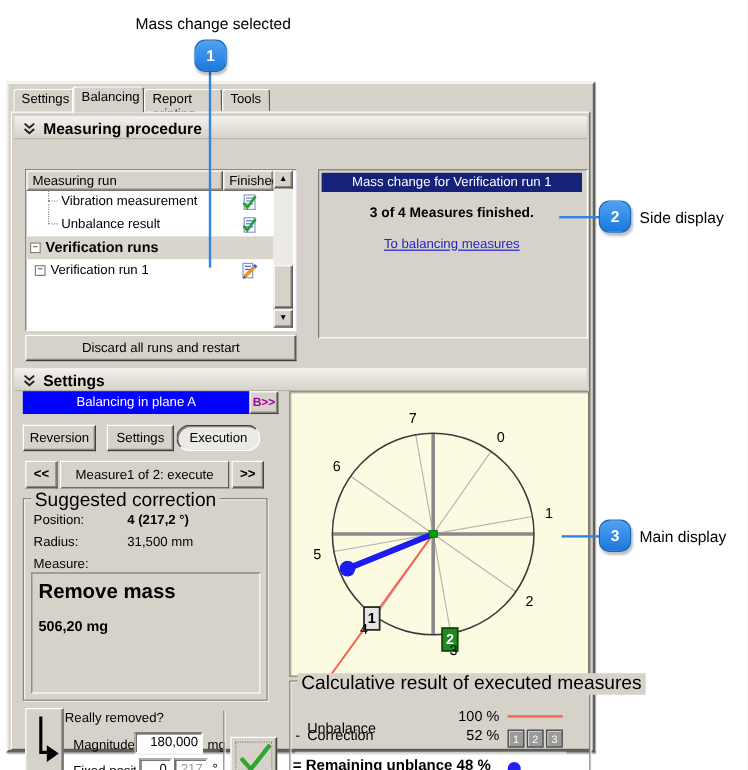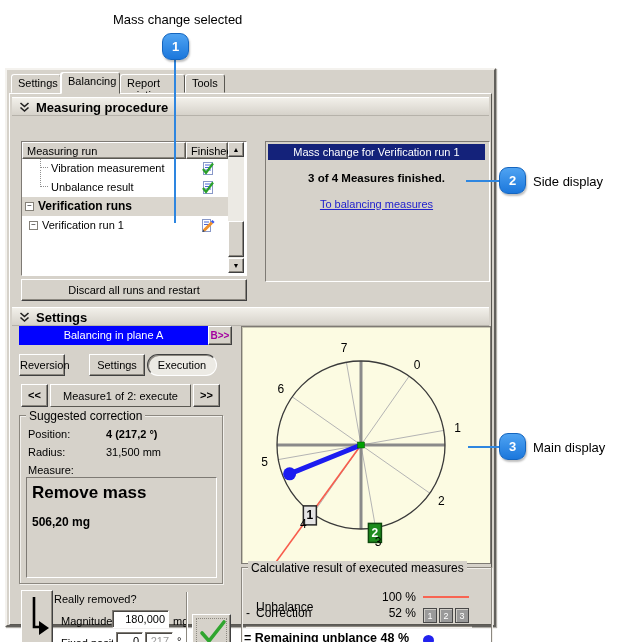--- a/index.html
+++ b/index.html
@@ -2,21 +2,21 @@
 <html><head>
 <meta charset="utf-8">
 <style>
   * { margin:0; padding:0; box-sizing:border-box; }
   html,body { width:623px; height:642px; background:#fff; font-family:"Liberation Sans",sans-serif; font-size:11px; color:#000; overflow:hidden; }
   .abs { position:absolute; }
   .sunken { background:#f9a8d4; border:1px solid; border-color:#7E7A74 #FFFFFF #FFFFFF #7E7A74; box-shadow:inset 1px 1px 0 #4A4844; }
   .sunken-gray { background:#D6D2CA; border:1px solid; border-color:#7E7A74 #FFFFFF #FFFFFF #7E7A74;padding-left:47px; }
   .btn { background:#D6D2CA; border:1px solid; border-color:#FFFFFF #404040 #404040 #FFFFFF; box-shadow:inset -1px -1px 0 #8C8880; text-align:center; cursor:default; }
   .groupbox { border:1px solid #8C8880; box-shadow:inset 1px 1px 0 #F2F0EC, 1px 1px 0 #F2F0EC; }
-  .legend { position:absolute; top:-7px; left:6px; background:#D6D2CA; padding:0 3px; font-size:12px; white-space:nowrap; }
+  .legend { position:absolute; top:-7px; left:6px; background:#D6D2CA; padding:0 3px; font-size:16px; white-space:nowrap; }
 
   
   #win { left:5px; top:68px; width:491px; height:559px; background:#D6D2CA;
          border:2px solid; border-color:#F4F2EE #62605C #62605C #F4F2EE; box-shadow:1px 1px 1px #B0AEA8; }
   .tab { position:absolute; top:4px; height:19px; background:#D6D2CA; border:1px solid; border-color:#FFFFFF #5A5852 transparent #FFFFFF; border-radius:3px 3px 0 0; padding:2px 6px 0 6px; z-index:1; }
   .tab.active { top:2px; height:22px; z-index:3; box-shadow:-1px 0 0 #fff; font-size:11px; }
   #tabpage { left:2px; top:23px; width:483px; height:532px; background:#D6D2CA; border:1px solid; border-color:#FFFFFF #5A5852 #5A5852 #FFFFFF; z-index:2; }
 
   .sec-header { position:absolute; left:2px; width:477px; height:19px; background:linear-gradient(#F2F0EA,#D6D2CA); border-top:1px solid #FFF; border-bottom:1px solid #B6B2AA; font-weight:bold; font-size:13px; padding:2px 0 0 24px; }
   .chev { position:absolute; left:7px; top:4px; }
@@ -177,21 +177,21 @@
         <path d="M1.5,5.5 L5.5,9 L9.5,5.5" fill="none" stroke="#202020" stroke-width="1.6"></path>
       </svg>
       <span>Settings</span>
     </div>
 
     <div id="planebar" class="abs">
       <div class="blue">Balancing in plane A</div>
       <div class="bbtn btn">B&gt;&gt;</div>
     </div>
 
-    <div class="modebtn btn" style="left:9px; width:46px;">Reversion</div>
+    <div class="modebtn btn" style="left:9px; width:61px;">Reversion</div>
     <div class="modebtn btn" style="left:79px; width:56px;">Settings</div>
     <div class="modebtn btn pressed" style="left:137px; width:70px;border-radius:11px;">Execution</div>
 
     <div class="navbtn btn" style="left:11px;">&lt;&lt;</div>
     <div id="navlabel" class="abs">Measure1 of 2: execute</div>
     <div class="navbtn btn" style="left:183px;">&gt;&gt;</div>
 
     <div id="suggest" class="abs groupbox">
       <div class="legend">Suggested correction</div>
       <div class="srow" style="top:12px;">Position:</div>

